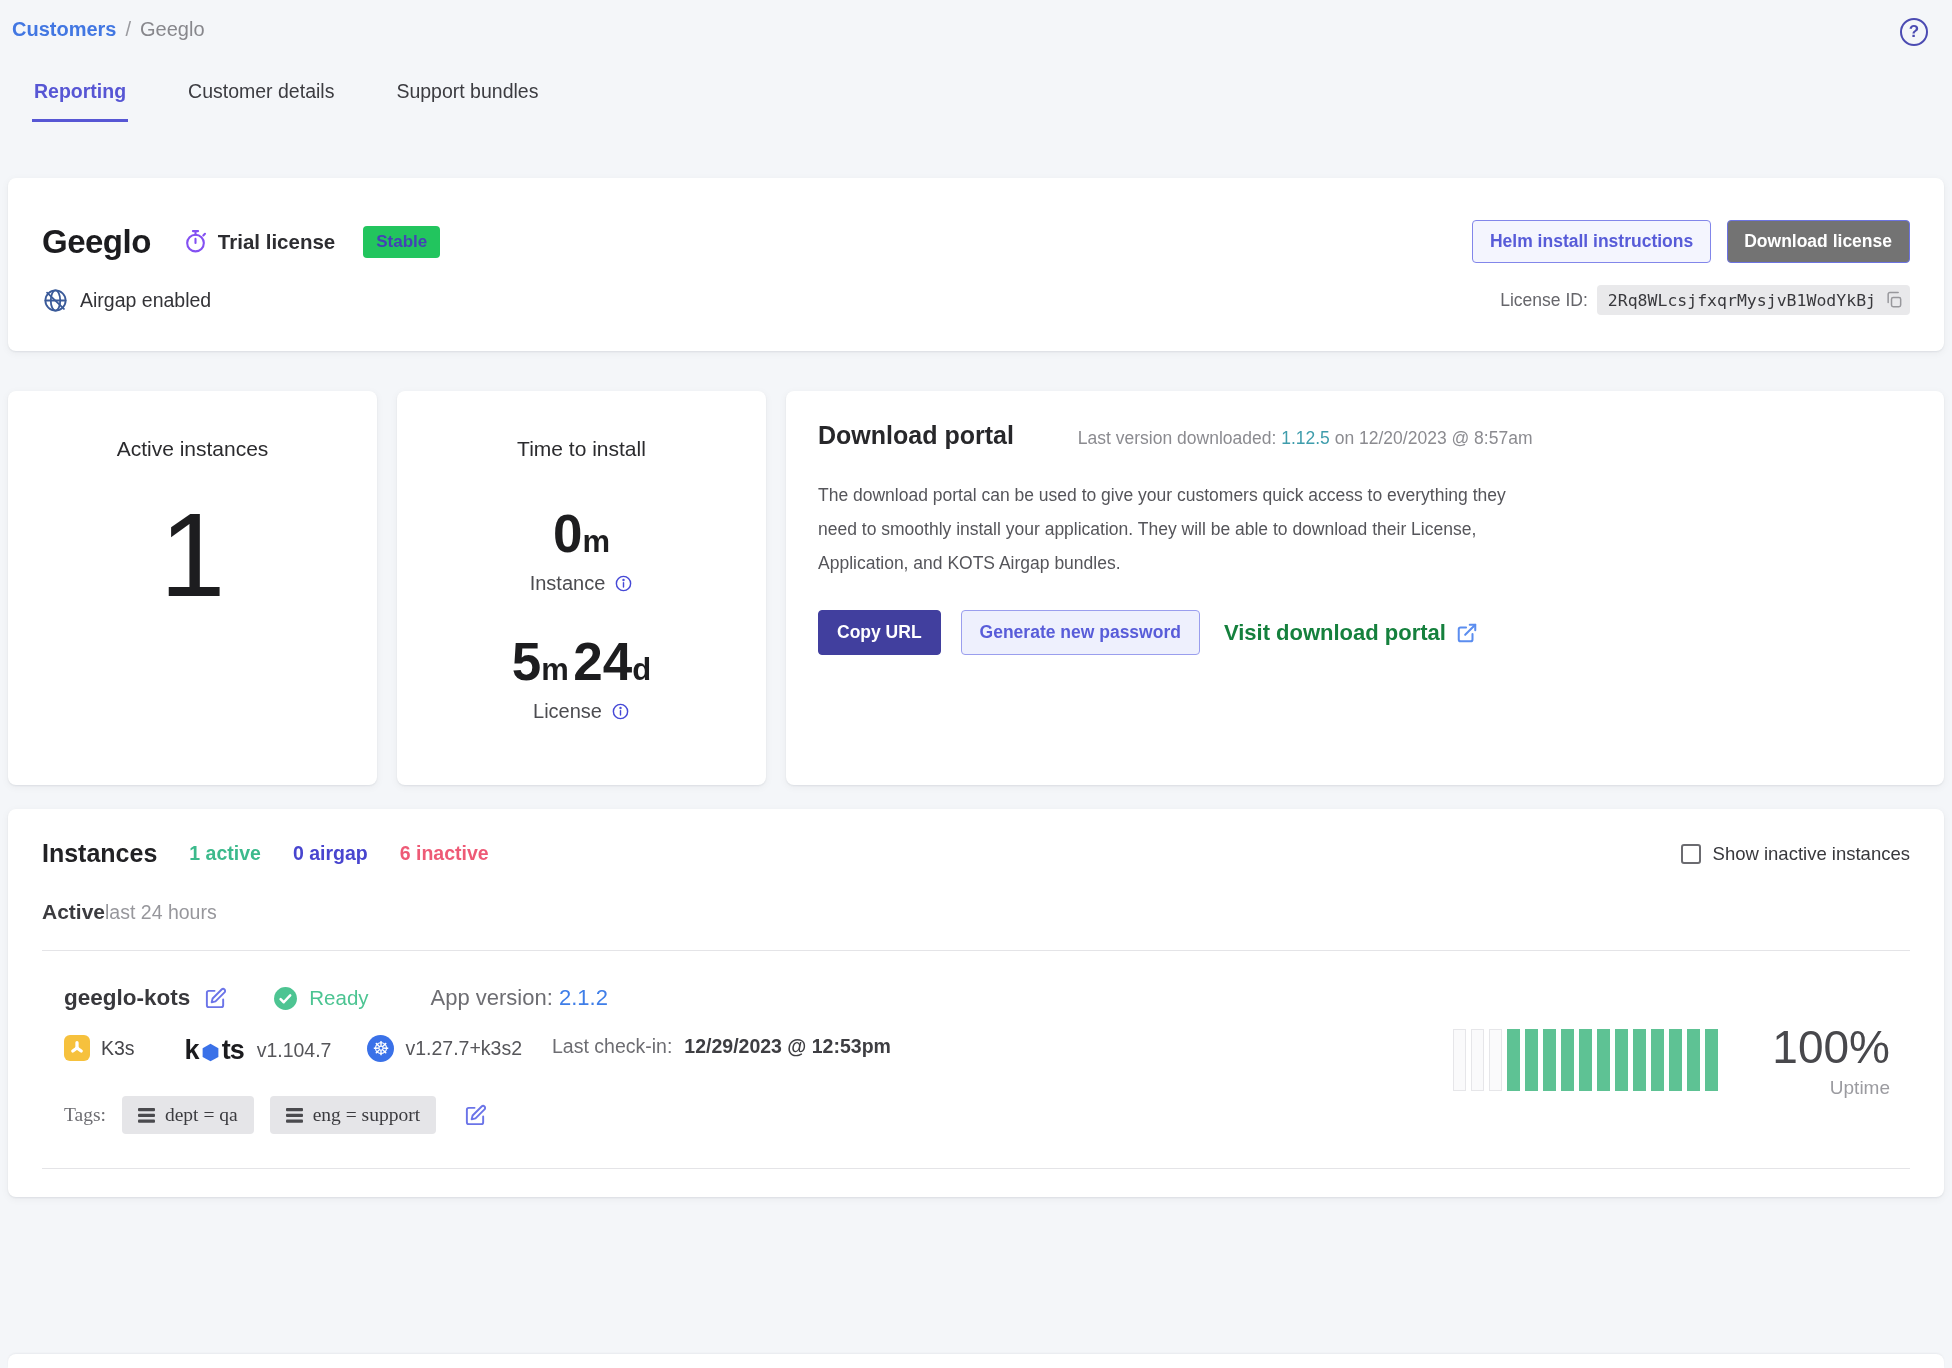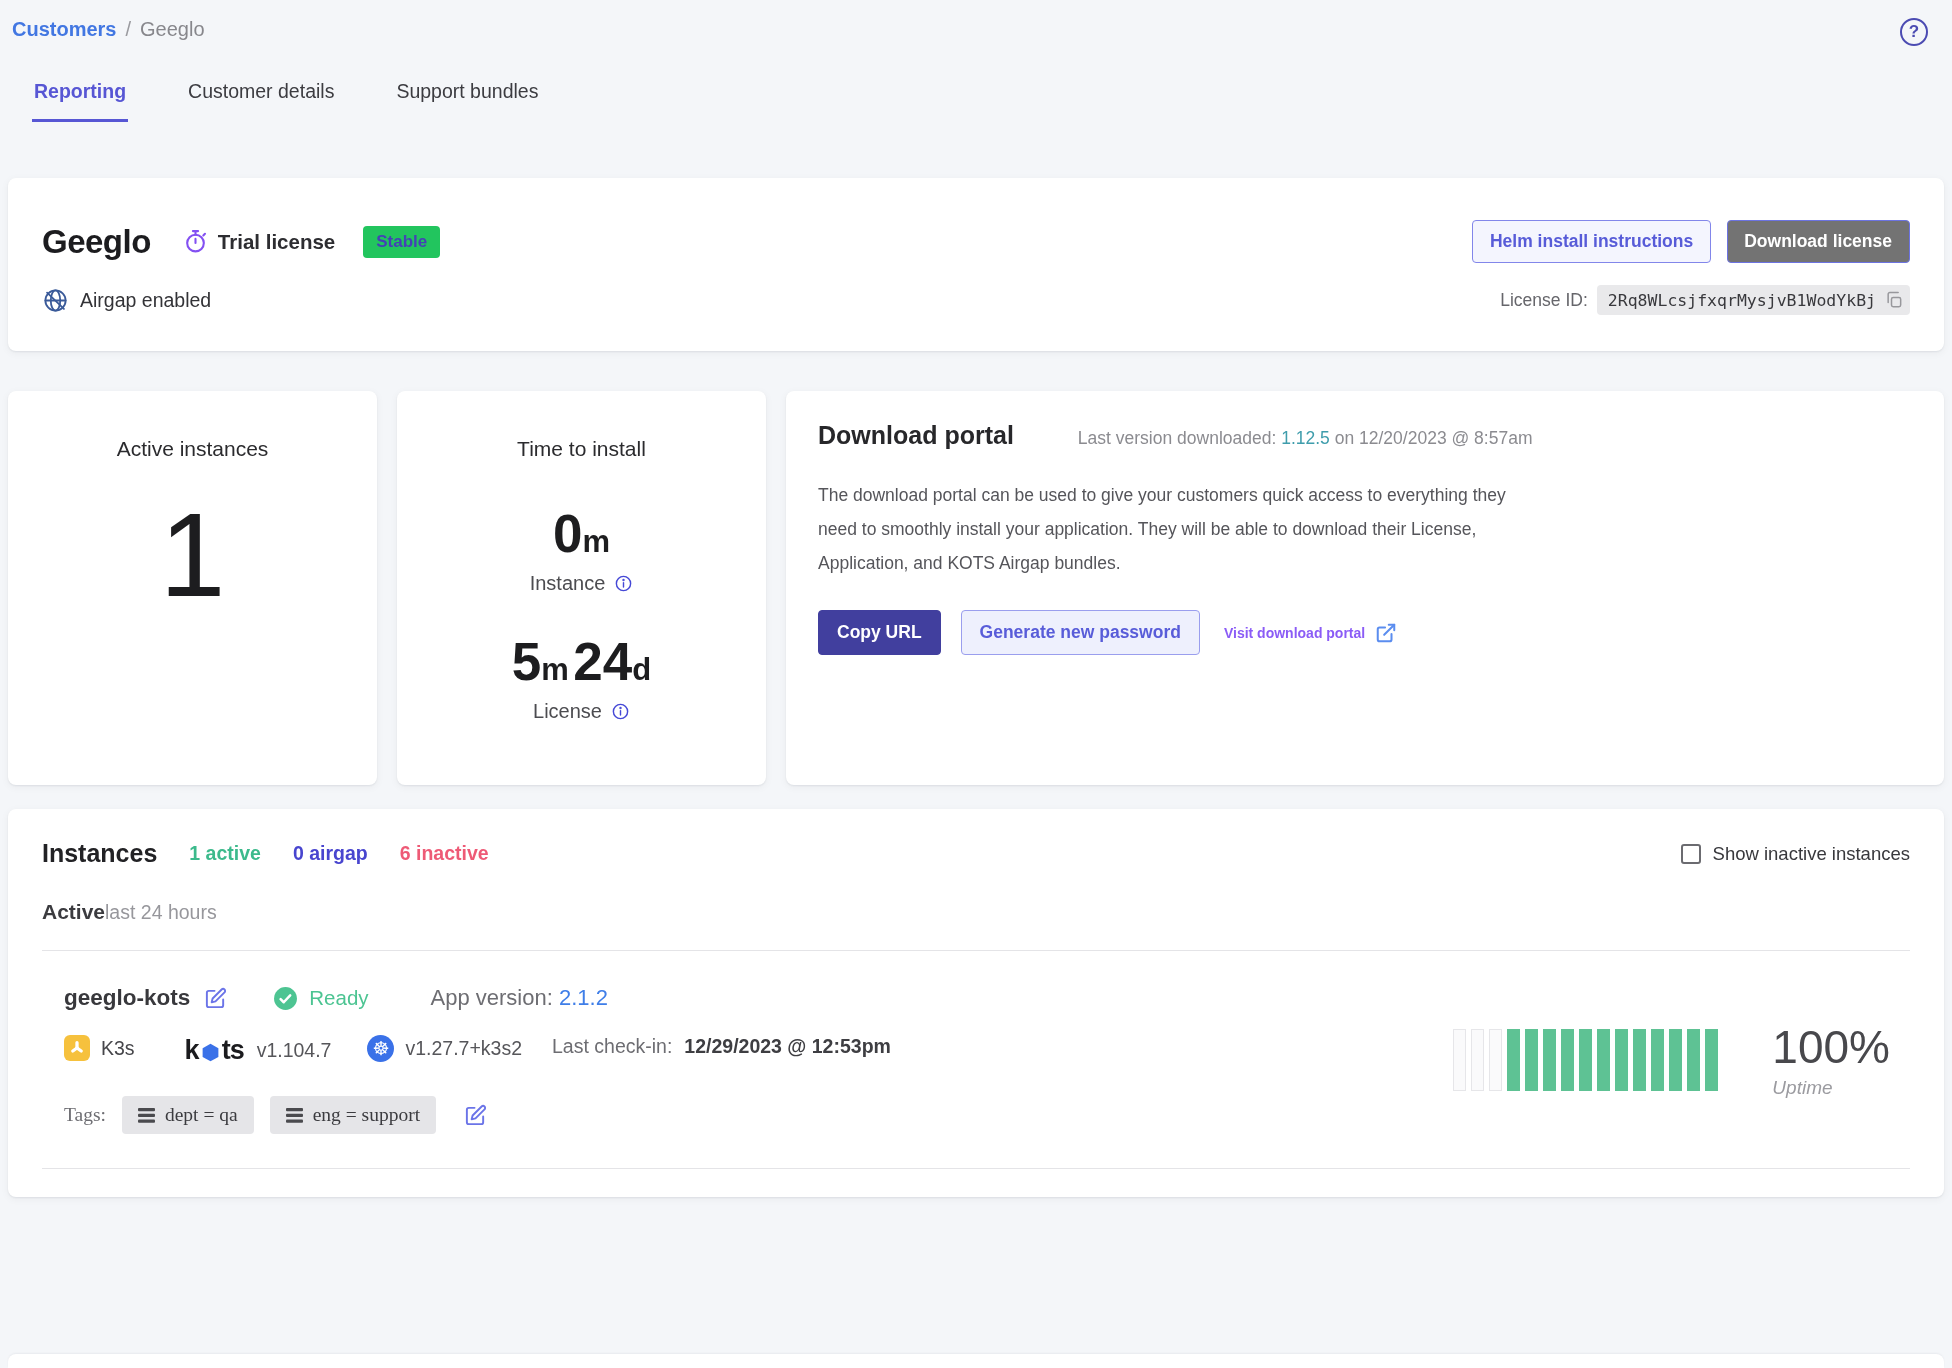--- a/index.html
+++ b/index.html
@@ -57,21 +57,21 @@
 
   .dp-card { padding:30px 32px; text-align:left; }
   .dp-header { display:flex; align-items:baseline; }
   .dp-title { font-size:25px; font-weight:700; color:#27272a; }
   .dp-last { margin-left:64px; font-size:17.5px; color:#8b8b90; }
   .dp-last .ver { color:#3f9dac; cursor:pointer; }
   .dp-desc { margin-top:28px; font-size:17.5px; line-height:34px; color:#55555a; max-width:710px; }
   .dp-actions { margin-top:30px; display:flex; align-items:center; gap:20px; }
   .btn-copyurl { background:#413f9e; color:#fff; border-color:#413f9e; padding:11px 18px; }
   .btn-genpass { color:#585cd9; border-color:#9a9eee; background:#eef0fd; padding:11px 18px; }
-  .link-visit { color:#8b5cf6; font-size:14px; font-weight:600; display:flex; align-items:center; gap:10px; margin-left:4px; cursor:pointer; }
+  .link-visit { color:#15803d; font-size:22px; font-weight:600; display:flex; align-items:center; gap:10px; margin-left:4px; cursor:pointer; }
 
   
   .instances-card { margin-top:24px; padding:30px 34px 28px; }
   .inst-header { display:flex; align-items:center; }
   .inst-title { font-size:25px; font-weight:700; color:#222225; }
   .count { font-size:19.5px; font-weight:600; margin-left:32px; cursor:pointer; }
   .count.c-active { color:#3cba8c; }
   .count.c-airgap { color:#4845cf; }
   .count.c-inactive { color:#ee5a76; }
   .show-inactive { margin-left:auto; display:flex; align-items:center; gap:12px; font-size:18.5px; color:#38383c; }
@@ -105,21 +105,21 @@
 
   .tags-row { margin-top:30px; display:flex; align-items:center; gap:16px; font-size:19.5px; color:#6d6d72;font-family:Liberation Serif, serif; }
   .tag-pill { background:#e5e5e8; border-radius:4px; padding:8px 16px; display:flex; align-items:center; gap:10px; color:#3b3b3f; }
   .tags-row .icon-btn { margin-left:12px; }
 
   .uptime { display:flex; align-items:center; gap:54px; padding-right:14px; }
   .ubars { display:flex; align-items:flex-end; gap:5px; }
   .ubar { width:13px; height:62px; background:#fafafb; border:1px solid #e6e6e9; }
   .ubar.filled { background:#5ec294; border-color:#5ec294; }
   .upct-val { font-size:46px; font-weight:500; color:#48484c; }
-  .upct-label { font-size:19px; color:#9b9ba0; text-align:left; margin-top:3px;font-style:italic; }
+  .upct-label { font-size:19px; color:#9b9ba0; text-align:right; margin-top:3px; }
 
   .next-card-strip { position:absolute; left:8px; right:8px; bottom:0; height:14px; background:#fff;
                      border-radius:8px 8px 0 0; box-shadow:0 -1px 2px rgba(16,24,40,.05); }
   svg { display:block; }
 </style>
 </head>
 <body>
 
 <div class="page">
 

